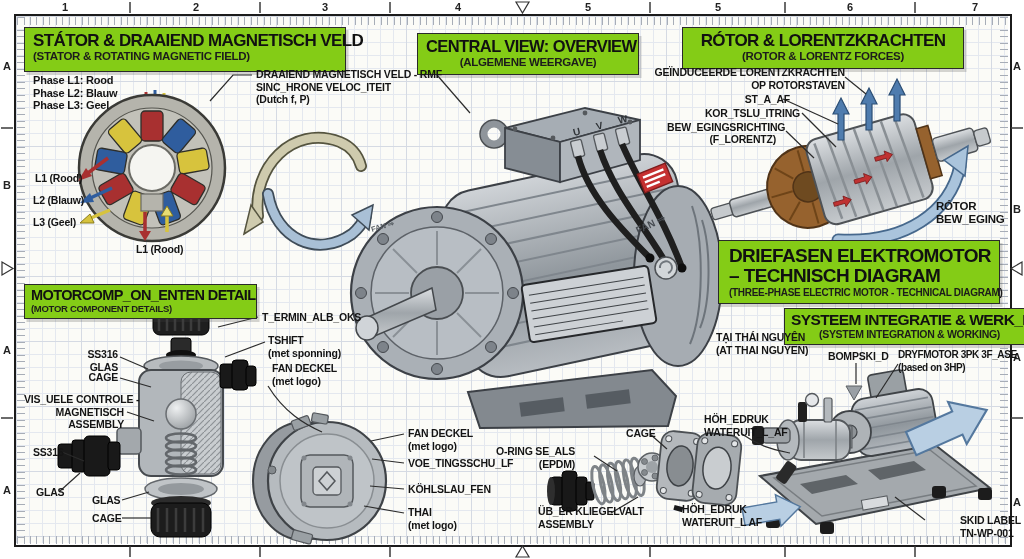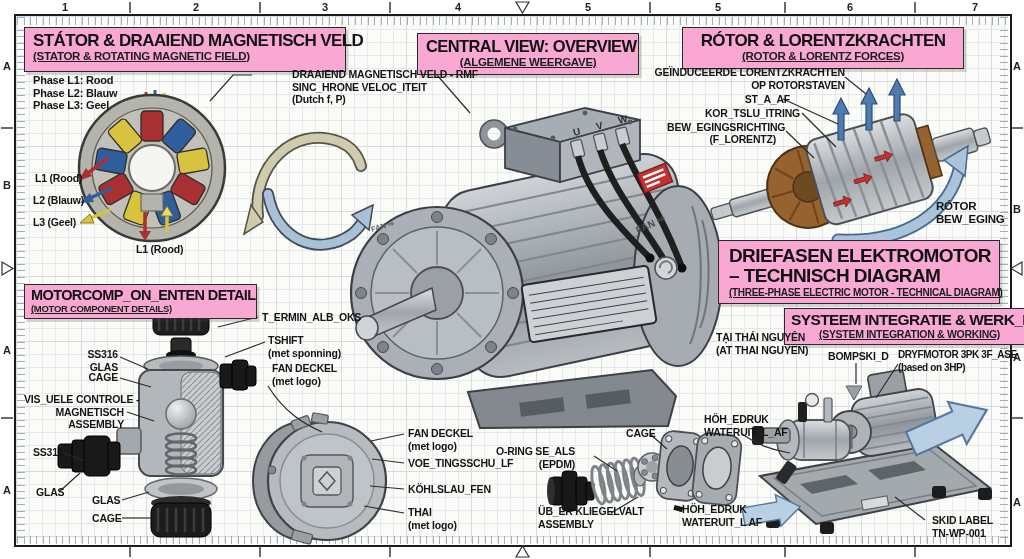--- a/index.html
+++ b/index.html
@@ -14,24 +14,24 @@
   #frame{position:absolute;left:14px;top:14px;width:994px;height:529px;border:2px solid #1b1b1b;}
   .tickh{position:absolute;left:17px;width:990px;height:8px;
          background:repeating-linear-gradient(90deg,#a7adb7 0 1px,transparent 1px 6.5px);}
   .tickv{position:absolute;top:17px;height:523px;width:8px;
          background:repeating-linear-gradient(180deg,#a7adb7 0 1px,transparent 1px 6.5px);}
   svg{position:absolute;left:0;top:0;}
   .coord{position:absolute;font:700 11px/12px "Liberation Sans",sans-serif;color:#222;width:14px;text-align:center;}
   .lbl{position:absolute;font:700 10.5px/12.5px "Liberation Sans",sans-serif;color:#141414;
        white-space:nowrap;letter-spacing:-0.2px;}
   .ra{text-align:right;}
-  .pbox{position:absolute;background:#f9a8d4;border:1.6px solid #2a2a2a;
+  .pbox{position:absolute;background:#84cc16;border:1.6px solid #2a2a2a;
         box-shadow:2.5px 3px 0 rgba(70,70,70,.22);padding:3px 8px;box-sizing:border-box;}
   .pbox .t1{font:700 17px/19px "Liberation Sans",sans-serif;color:#111;letter-spacing:-0.6px;white-space:nowrap;}
-  .pbox .t2{font:700 11.5px/13px "Liberation Sans",sans-serif;color:#1c1c1c;letter-spacing:-0.3px;white-space:nowrap;text-decoration:underline;}
+  .pbox .t2{font:700 11.5px/13px "Liberation Sans",sans-serif;color:#1c1c1c;letter-spacing:-0.3px;white-space:nowrap;}
   .center{text-align:center;}
 </style>
 </head>
 <body>
 
 <div id="canvas">
 
   <div id="grid"></div>
   <div id="frame"></div>
   <div class="tickh" style="top:17px;"></div>
@@ -511,21 +511,21 @@
 
   <div class="lbl" style="left:33px;top:74px;font-size:11px;">
     <div>Phase L1: Rood</div>
     <div>Phase L2: Blauw</div>
     <div>Phase L3: Geel</div>
   </div>
   <div class="lbl" style="left:35px;top:172px;">L1 (Rood)</div>
   <div class="lbl" style="left:33px;top:194px;">L2 (Blauw)</div>
   <div class="lbl" style="left:33px;top:216px;">L3 (Geel)</div>
   <div class="lbl" style="left:136px;top:243px;">L1 (Rood)</div>
-  <div class="lbl" style="left:256px;top:68px;margin-left:36px;">
+  <div class="lbl" style="left:256px;top:68px;">
     <div>DRAAIEND MAGNETISCH VELD - RMF</div>
     <div>SINC_HRONE VELOC_ITEIT</div>
     <div>(Dutch f, P)</div>
   </div>
 
   <div class="lbl ra" style="left:650px;top:66px;width:195px;">
     <div>GEÏNDUCEERDE LORENTZKRACHTEN</div>
     <div>OP ROTORSTAVEN</div>
   </div>
   <div class="lbl ra" style="left:690px;top:93px;width:100px;">ST_A_AF</div>
@@ -592,18 +592,18 @@
   </div>
   <div class="lbl" style="left:828px;top:350px;">BOMPSKI_D</div>
   <div class="lbl" style="left:898px;top:349px;font-size:10px;letter-spacing:-0.4px;">
     <div>DRYFMOTOR 3PK 3F_ASE</div>
     <div>(based on 3HP)</div>
   </div>
   <div class="lbl" style="left:704px;top:413px;">
     <div>HÖH_EDRUK</div>
     <div>WATERUIT_L_AF</div>
   </div>
-  <div class="lbl" style="left:932px;top:514px;">
+  <div class="lbl" style="left:960px;top:514px;">
     <div>SKID LABEL</div>
     <div>TN-WP-001</div>
   </div>
 
 </div>
 
 </body></html>

